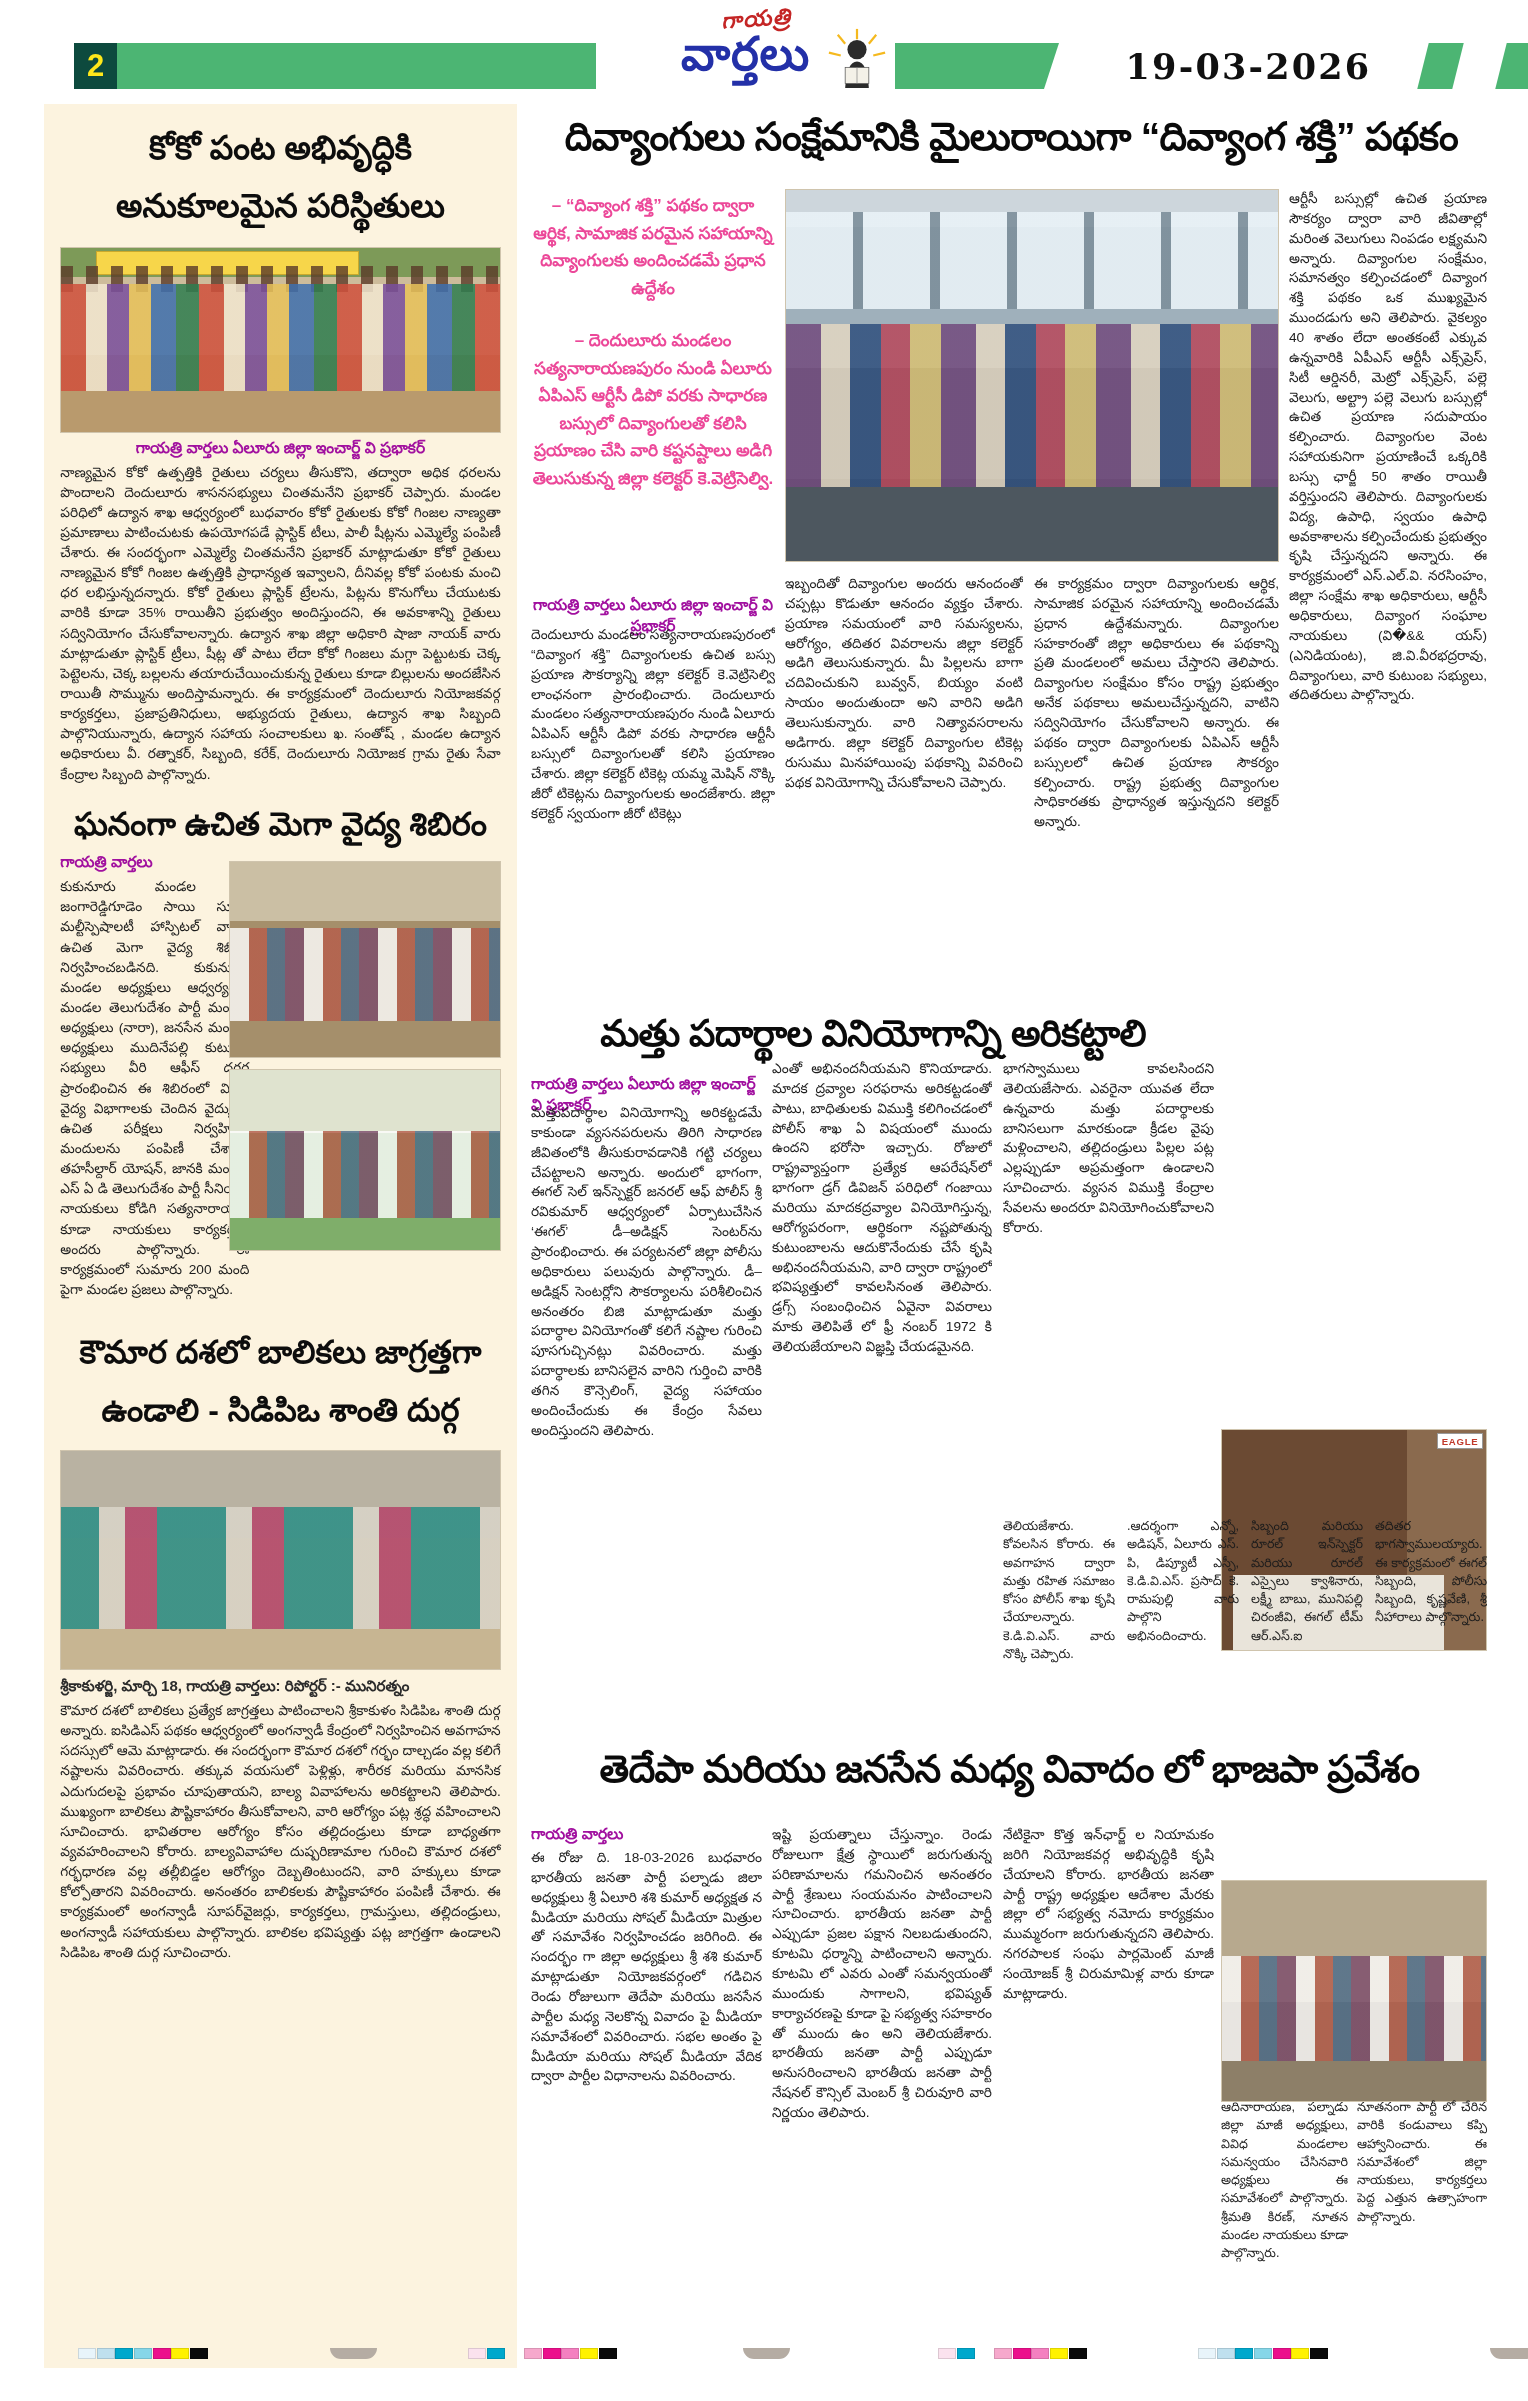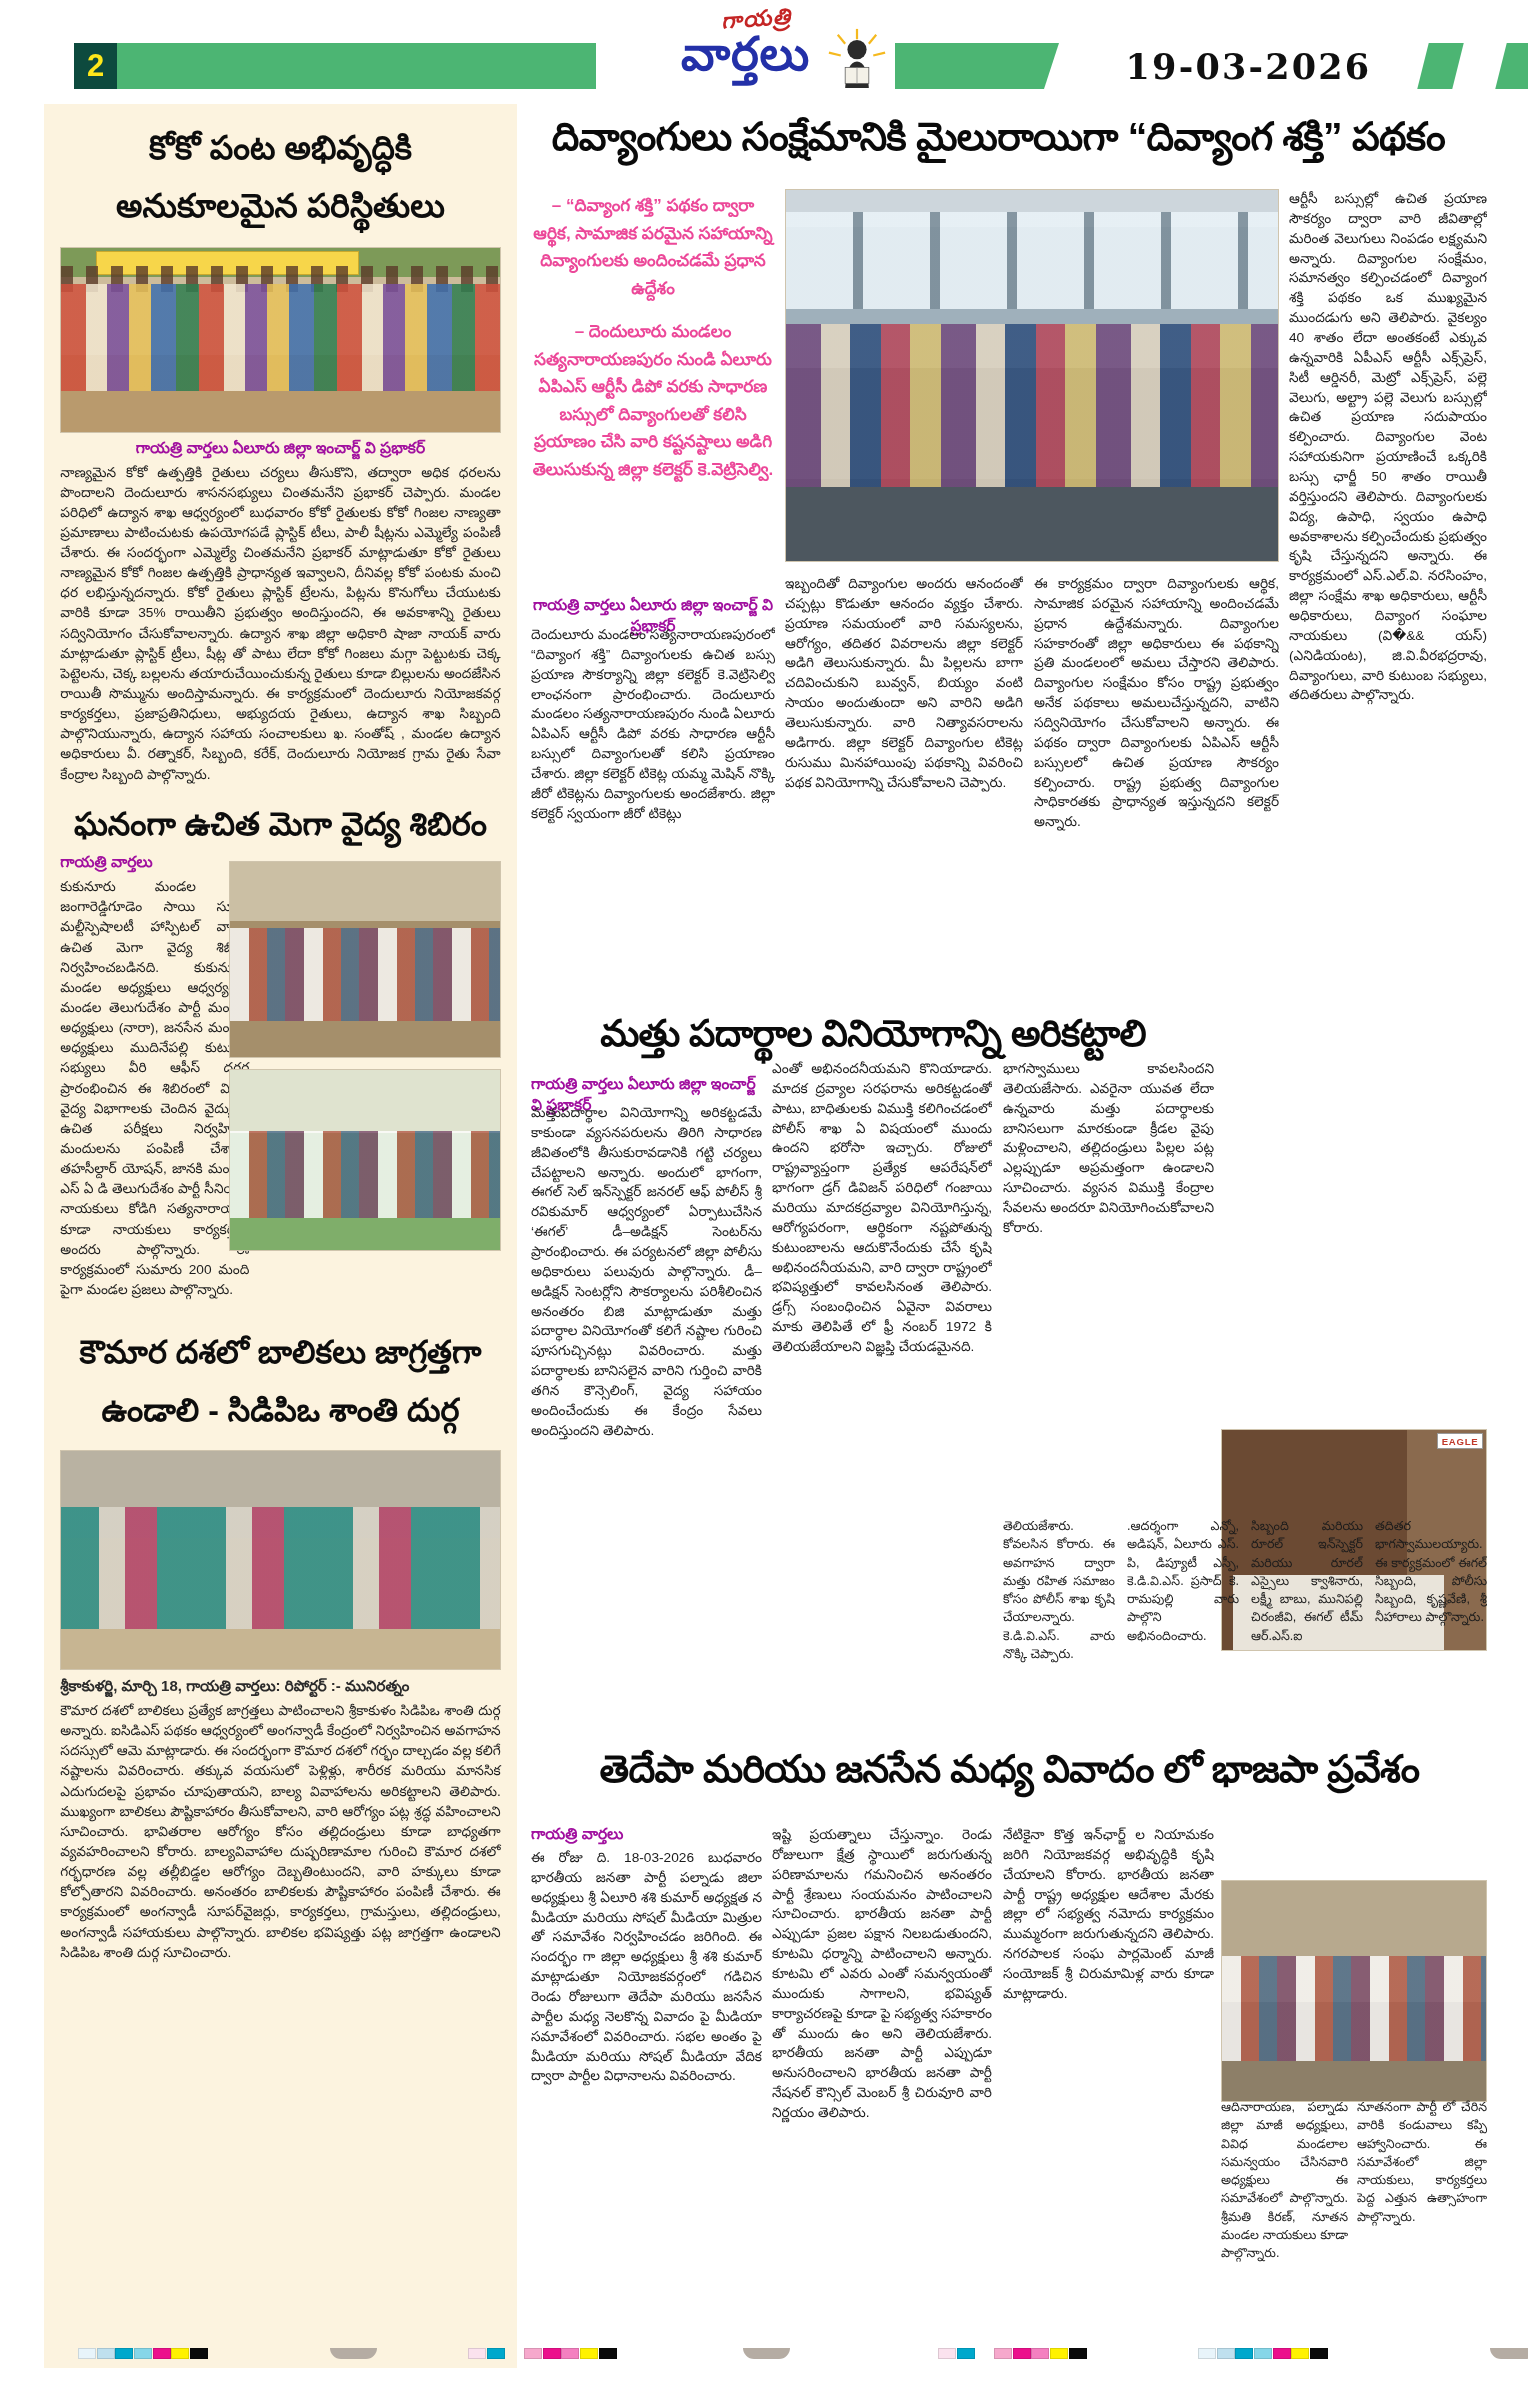--- a/index.html
+++ b/index.html
@@ -61,21 +61,21 @@
   .ph-table{position:absolute;left:4%;bottom:0;width:80%;height:34%;background:#e9e4da;}
   .ph-badge{position:absolute;right:3px;top:3px;background:#ffffff;border:0.7px solid #999;
             font-size:9.6px;font-weight:800;color:#c0392b;padding:1.5px 3.7px;letter-spacing:0.7px;}
   .ph-cert{width:266px;height:222px;background:linear-gradient(180deg,#b7a98e 0 55%,#8d7f68 55% 100%);}
   .ph-girls{width:100%;height:220px;margin-top:10.4px;background:linear-gradient(180deg,#b9b2a2 0 40%,#c7b592 40% 100%);}
   .ph-sarees{position:absolute;left:0;top:26%;width:100%;height:56%;opacity:.88;
     background:repeating-linear-gradient(90deg,#2e8f86 0 38px,#d9d4c8 38px 64px,#b5476b 64px 96px,#2e8f86 96px 127px);}
 
   
   .main-head{font-weight:800;color:#0a0a0a;text-align:center;letter-spacing:-0.7px;}
-  .dv-head{left:518px;top:115px;width:961px;font-size:39px;}
+  .dv-head{left:531px;top:115px;width:961px;font-size:39px;}
   .dv-leadA{left:531px;top:192px;width:244px;color:#ec4899;font-size:17px;font-weight:700;
             line-height:1.62;text-align:center;}
   .dv-byline1{left:531px;top:590px;width:244px;text-align:center;}
   .col{font-size:13.7px;line-height:1.45;text-align:justify;color:#1c1c1c;overflow:hidden;}
   .dv-colA{left:531px;top:625px;width:244px;height:373px;}
   .dv-photo{left:785px;top:189px;}
   .dv-colB{left:785px;top:574px;width:238px;height:424px;}
   .dv-colC{left:1034px;top:574px;width:245px;height:424px;}
   .dv-colD{left:1289px;top:189px;width:198px;height:809px;}
 
@@ -163,21 +163,21 @@
     <div class="photo ph-girls">
       <div class="ph-sarees"></div>
     </div>
     <div class="dateline">శ్రీకాకుళర్జి, మార్చి 18, గాయత్రి వార్తలు: రిపోర్టర్ :- మునిరత్నం</div>
     <div class="body-txt">కౌమార దశలో బాలికలు ప్రత్యేక జాగ్రత్తలు పాటించాలని శ్రీకాకుళం సిడిపిఒ శాంతి దుర్గ అన్నారు. ఐసిడిఎస్ పథకం ఆధ్వర్యంలో అంగన్వాడీ కేంద్రంలో నిర్వహించిన అవగాహన సదస్సులో ఆమె మాట్లాడారు. ఈ సందర్భంగా కౌమార దశలో గర్భం దాల్చడం వల్ల కలిగే నష్టాలను వివరించారు. తక్కువ వయసులో పెళ్లిళ్లు, శారీరక మరియు మానసిక ఎదుగుదలపై ప్రభావం చూపుతాయని, బాల్య వివాహాలను అరికట్టాలని తెలిపారు. ముఖ్యంగా బాలికలు పౌష్టికాహారం తీసుకోవాలని, వారి ఆరోగ్యం పట్ల శ్రద్ధ వహించాలని సూచించారు. భావితరాల ఆరోగ్యం కోసం తల్లిదండ్రులు కూడా బాధ్యతగా వ్యవహరించాలని కోరారు. బాల్యవివాహాల దుష్పరిణామాల గురించి కౌమార దశలో గర్భధారణ వల్ల తల్లీబిడ్డల ఆరోగ్యం దెబ్బతింటుందని, వారి హక్కులు కూడా కోల్పోతారని వివరించారు. అనంతరం బాలికలకు పౌష్టికాహారం పంపిణీ చేశారు. ఈ కార్యక్రమంలో అంగన్వాడీ సూపర్‌వైజర్లు, కార్యకర్తలు, గ్రామస్తులు, తల్లిదండ్రులు, అంగన్వాడీ సహాయకులు పాల్గొన్నారు. బాలికల భవిష్యత్తు పట్ల జాగ్రత్తగా ఉండాలని సిడిపిఒ శాంతి దుర్గ సూచించారు.</div>
   </div>
 
   <div class="abs main-head dv-head">దివ్యాంగులు సంక్షేమానికి మైలురాయిగా “దివ్యాంగ శక్తి” పథకం</div>
   <div class="abs dv-leadA">
     <div>– “దివ్యాంగ శక్తి” పథకం ద్వారా ఆర్థిక, సామాజిక పరమైన సహాయాన్ని దివ్యాంగులకు అందించడమే ప్రధాన ఉద్దేశం</div>
-    <div style="margin-top:16px;">– దెందులూరు మండలం సత్యనారాయణపురం నుండి ఏలూరు ఏపిఎస్ ఆర్టీసీ డిపో వరకు సాధారణ బస్సులో దివ్యాంగులతో కలిసి ప్రయాణం చేసి వారి కష్టనష్టాలు అడిగి తెలుసుకున్న జిల్లా కలెక్టర్ కె.వెట్రిసెల్వి.</div>
+    <div style="margin-top:25px;">– దెందులూరు మండలం సత్యనారాయణపురం నుండి ఏలూరు ఏపిఎస్ ఆర్టీసీ డిపో వరకు సాధారణ బస్సులో దివ్యాంగులతో కలిసి ప్రయాణం చేసి వారి కష్టనష్టాలు అడిగి తెలుసుకున్న జిల్లా కలెక్టర్ కె.వెట్రిసెల్వి.</div>
   </div>
   <div class="abs byline dv-byline1">గాయత్రి వార్తలు ఏలూరు జిల్లా ఇంచార్జ్ వి ప్రభాకర్</div>
   <div class="abs col dv-colA">దెందులూరు మండలం సత్యనారాయణపురంలో “దివ్యాంగ శక్తి” దివ్యాంగులకు ఉచిత బస్సు ప్రయాణ సౌకర్యాన్ని జిల్లా కలెక్టర్ కె.వెట్రిసెల్వి లాంఛనంగా ప్రారంభించారు. దెందులూరు మండలం సత్యనారాయణపురం నుండి ఏలూరు ఏపిఎస్ ఆర్టీసీ డిపో వరకు సాధారణ ఆర్టీసీ బస్సులో దివ్యాంగులతో కలిసి ప్రయాణం చేశారు. జిల్లా కలెక్టర్ టికెట్ల యమ్మ మెషిన్ నొక్కి జీరో టికెట్లను దివ్యాంగులకు అందజేశారు. జిల్లా కలెక్టర్ స్వయంగా జీరో టికెట్లు</div>
   <div class="abs photo ph-bus dv-photo">
     <div class="ph-windows"></div>
     <div class="ph-pass"></div>
   </div>
   <div class="abs col dv-colB">ఇబ్బందితో దివ్యాంగుల అందరు ఆనందంతో చప్పట్లు కొడుతూ ఆనందం వ్యక్తం చేశారు. ప్రయాణ సమయంలో వారి సమస్యలను, ఆరోగ్యం, తదితర వివరాలను జిల్లా కలెక్టర్ అడిగి తెలుసుకున్నారు. మీ పిల్లలను బాగా చదివించుకుని బువ్వన్, బియ్యం వంటి సాయం అందుతుందా అని వారిని అడిగి తెలుసుకున్నారు. వారి నిత్యావసరాలను అడిగారు. జిల్లా కలెక్టర్ దివ్యాంగుల టికెట్ల రుసుము మినహాయింపు పథకాన్ని వివరించి పథక వినియోగాన్ని చేసుకోవాలని చెప్పారు.</div>
   <div class="abs col dv-colC">ఈ కార్యక్రమం ద్వారా దివ్యాంగులకు ఆర్థిక, సామాజిక పరమైన సహాయాన్ని అందించడమే ప్రధాన ఉద్దేశమన్నారు. దివ్యాంగుల సహకారంతో జిల్లా అధికారులు ఈ పథకాన్ని ప్రతి మండలంలో అమలు చేస్తారని తెలిపారు. దివ్యాంగుల సంక్షేమం కోసం రాష్ట్ర ప్రభుత్వం అనేక పథకాలు అమలుచేస్తున్నదని, వాటిని సద్వినియోగం చేసుకోవాలని అన్నారు. ఈ పథకం ద్వారా దివ్యాంగులకు ఏపిఎస్ ఆర్టీసీ బస్సులలో ఉచిత ప్రయాణ సౌకర్యం కల్పించారు. రాష్ట్ర ప్రభుత్వ దివ్యాంగుల సాధికారతకు ప్రాధాన్యత ఇస్తున్నదని కలెక్టర్ అన్నారు.</div>
   <div class="abs col dv-colD">ఆర్టీసీ బస్సుల్లో ఉచిత ప్రయాణ సౌకర్యం ద్వారా వారి జీవితాల్లో మరింత వెలుగులు నింపడం లక్ష్యమని అన్నారు. దివ్యాంగుల సంక్షేమం, సమానత్వం కల్పించడంలో దివ్యాంగ శక్తి పథకం ఒక ముఖ్యమైన ముందడుగు అని తెలిపారు. వైకల్యం 40 శాతం లేదా అంతకంటే ఎక్కువ ఉన్నవారికి ఏపీఎస్ ఆర్టీసీ ఎక్స్‌ప్రెస్, సిటీ ఆర్డినరీ, మెట్రో ఎక్స్‌ప్రెస్, పల్లె వెలుగు, అల్ట్రా పల్లె వెలుగు బస్సుల్లో ఉచిత ప్రయాణ సదుపాయం కల్పించారు. దివ్యాంగుల వెంట సహాయకునిగా ప్రయాణించే ఒక్కరికి బస్సు ఛార్జీ 50 శాతం రాయితీ వర్తిస్తుందని తెలిపారు. దివ్యాంగులకు విద్య, ఉపాధి, స్వయం ఉపాధి అవకాశాలను కల్పించేందుకు ప్రభుత్వం కృషి చేస్తున్నదని అన్నారు. ఈ కార్యక్రమంలో ఎస్.ఎల్.వి. నరసింహం, జిల్లా సంక్షేమ శాఖ అధికారులు, ఆర్టీసీ అధికారులు, దివ్యాంగ సంఘాల నాయకులు (వి�&amp;&amp; యస్) (ఎనిడియంట), జి.వి.వీరభద్రరావు, దివ్యాంగులు, వారి కుటుంబ సభ్యులు, తదితరులు పాల్గొన్నారు.</div>

